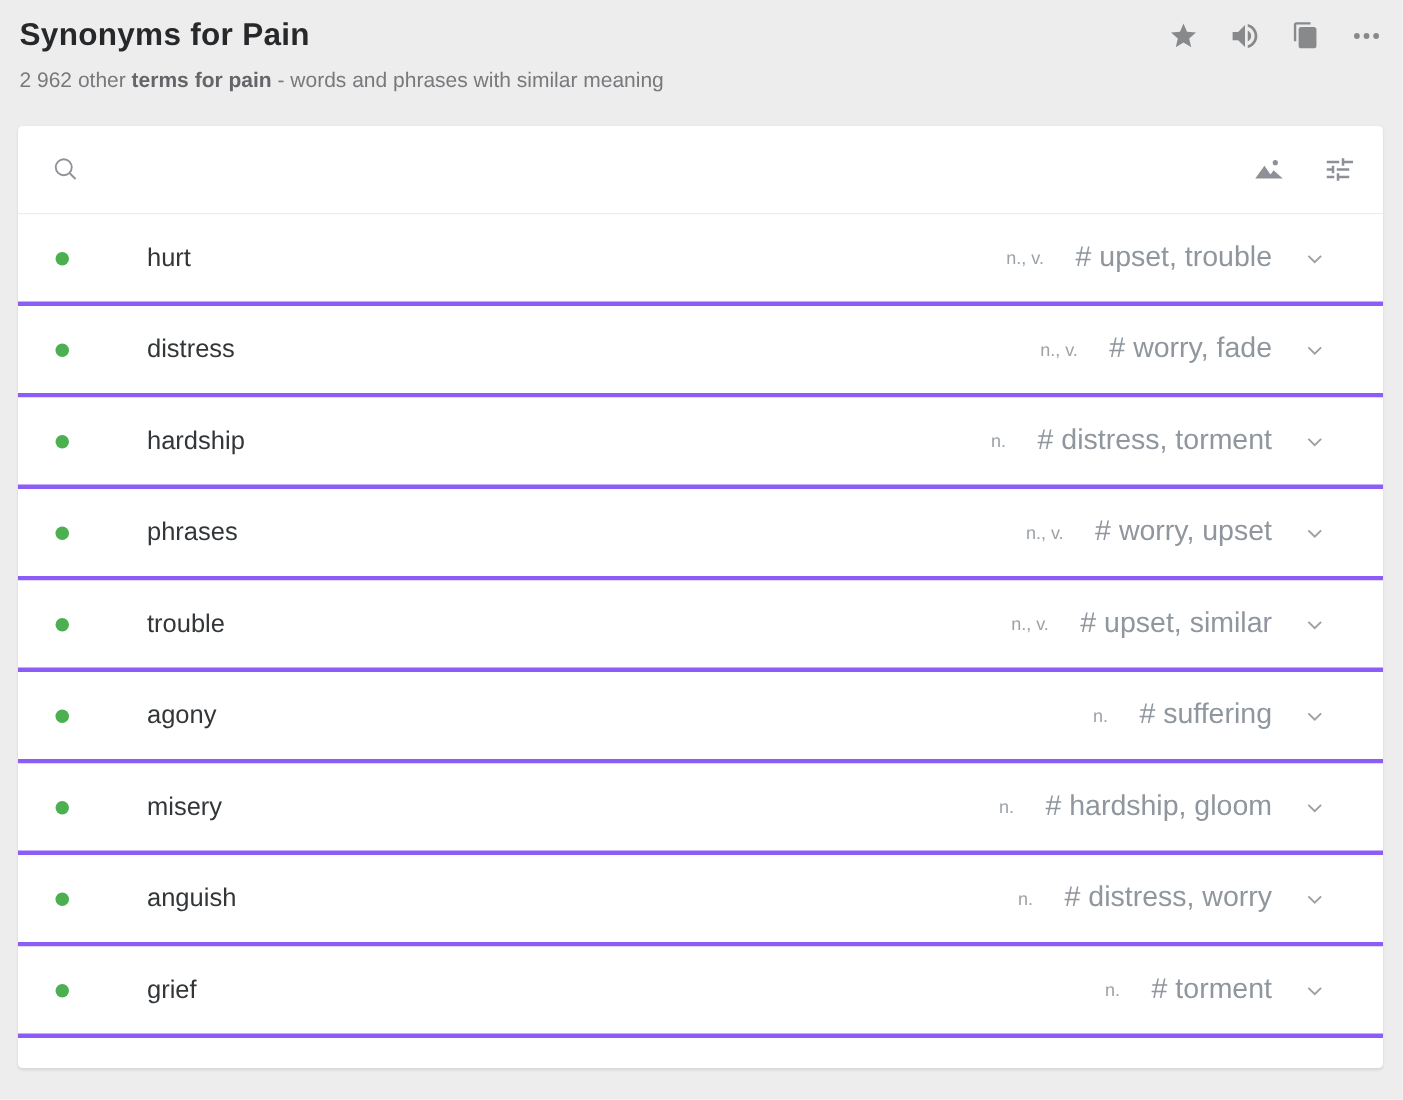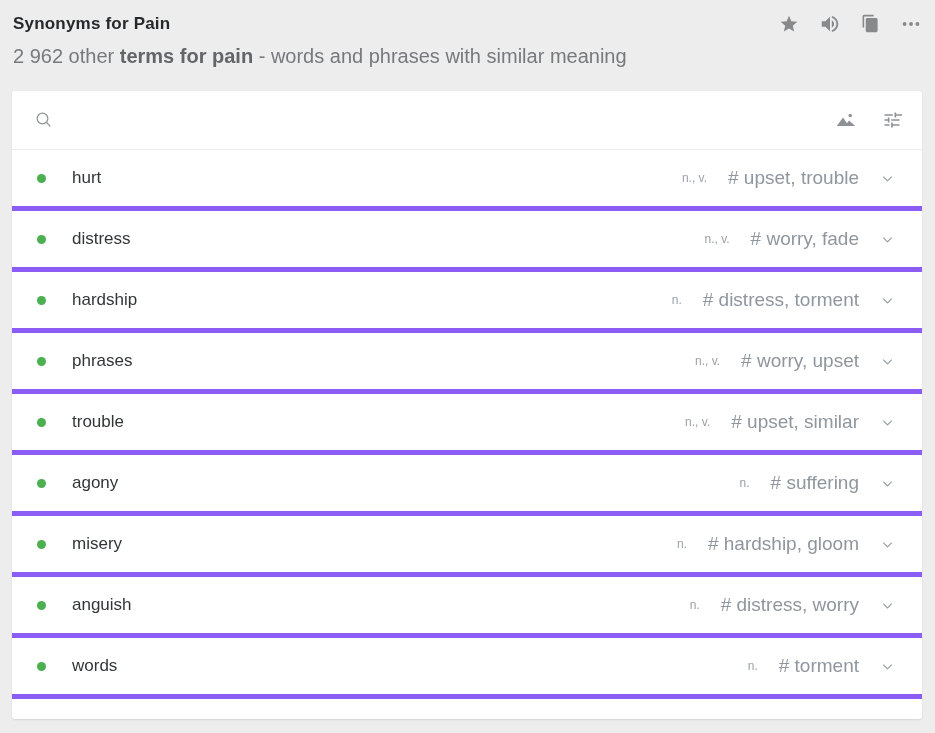--- a/index.html
+++ b/index.html
@@ -7,26 +7,26 @@
     margin: 0; padding: 0;
     width: 935px; height: 733px;
     background: #ededee;
     font-family: "Liberation Sans", sans-serif;
     overflow: hidden;
   }
   
   .page-header { padding: 0 13px; }
   .title-row { display: flex; align-items: center; padding-top: 17px; height: 30px; }
   .page-title {
-    font-size: 17px; font-weight: bold; color: #26282a;
+    font-size: 21px; font-weight: bold; color: #26282a;
     margin: 0; letter-spacing: .2px;
   }
   .header-actions { margin-left: auto; display: flex; align-items: center; gap: 20px; }
   .hicon { color: #87898b; display: inline-flex; align-items: center; cursor: pointer; }
-  .subtitle { margin-top: 15px; font-size: 20px; color: #77797c; }
+  .subtitle { margin-top: 15px; font-size: 14px; color: #77797c; }
   .subtitle .bold { font-weight: bold; color: #636569; }
   
   .card {
     margin: 23px 13px 0 12px;
     background: #ffffff;
     border-radius: 3px;
     box-shadow: 0 1px 2px rgba(0,0,0,.10);
     height: 628px;
     overflow: hidden;
   }
@@ -40,23 +40,24 @@
     flex: 1; border: none; outline: none;
     font-size: 17px; margin-left: 16px; color: #333;
     font-family: "Liberation Sans", sans-serif;
     background: transparent;
   }
   .search-actions { display: flex; align-items: center; gap: 25px; }
   .sicon { color: #8d9197; display: inline-flex; cursor: pointer; }
   
   .row {
     height: 61px; display: flex; align-items: center;
-    padding: 0 26px 0 25px;
-    border-bottom: 5px solid #8b5cf6;
+    padding: 0 37px 0 25px;
+    border-bottom: 3px solid #8b5cf6;
     background: #fff;
+    gap: 26px;
   }
   .dot { width: 9px; height: 9px; border-radius: 50%; flex: none; }
   .word {
     margin-left: 26px; font-size: 17px; color: #333638;
     text-decoration: none; cursor: pointer;
   }
   .row-right { margin-left: auto; display: flex; align-items: center; }
   .pos { color: #9ba2a8; font-size: 12px; }
   .tags { color: #8f969d; font-size: 19px; margin-left: 21px; text-decoration: none; cursor: pointer; }
   .chevron { margin-left: 20px; color: #9aa0a6; display: inline-flex; cursor: pointer; }
@@ -228,21 +229,21 @@
       <span class="chevron">
         <svg viewBox="0 0 24 24" width="17" height="17" fill="none" stroke="currentColor" stroke-width="1.8">
               <path d="M6 9.3l6 6 6-6"></path>
             </svg>
       </span>
     </span>
   </div>
 
   <div class="row">
     <span class="dot" style="background: rgb(76, 175, 80);"></span>
-    <a class="word">words</a>
+    <a class="word">grief</a>
     <span class="row-right">
       <span class="pos">n.</span>
       <a class="tags"># torment</a>
       <span class="chevron">
         <svg viewBox="0 0 24 24" width="17" height="17" fill="none" stroke="currentColor" stroke-width="1.8">
               <path d="M6 9.3l6 6 6-6"></path>
             </svg>
       </span>
     </span>
   </div>

